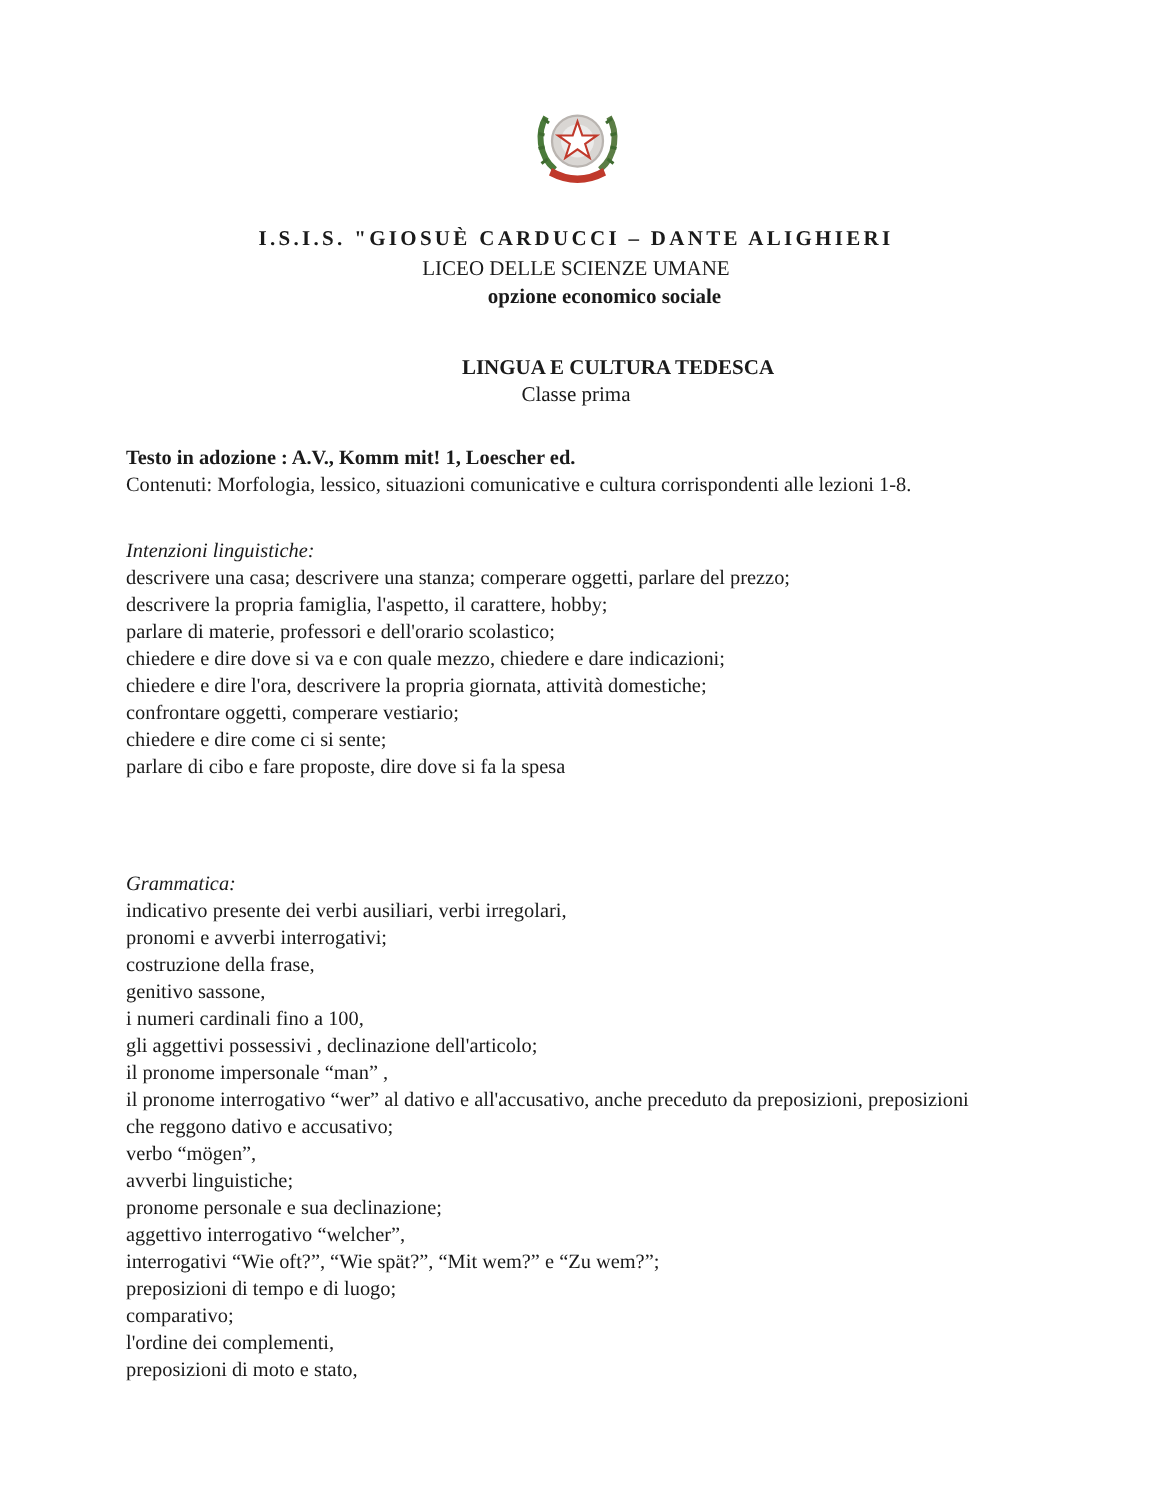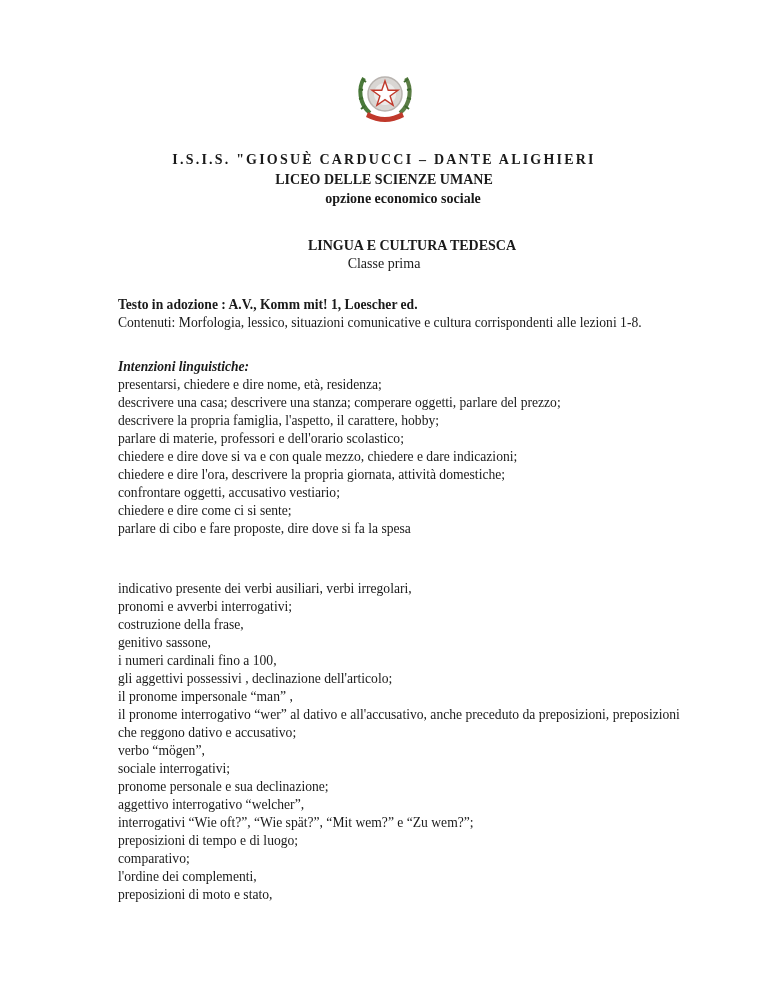--- a/index.html
+++ b/index.html
@@ -16,37 +16,37 @@
       position: absolute;
       left: 350px; top: 66px;
       width: 70px; height: 62px;
     }
     .header { position: absolute; left: 0; width: 768px; text-align: center; }
     .school-name {
       top: 152px;
       font-size: 14px; font-weight: bold; letter-spacing: 2.2px;
       font-family: "Liberation Serif", serif;
     }
-    .liceo { top: 172px; font-size: 14px; font-weight: bold; font-family: "Liberation Serif", serif; }
+    .liceo { top: 172px; font-size: 14px; font-weight: normal; font-family: "Liberation Serif", serif; }
     .opzione { top: 191px; font-size: 14px; font-weight: bold; font-family: "Liberation Serif", serif; padding-left: 19px; }
     .subject { top: 238px; font-size: 14px; font-weight: bold; font-family: "Liberation Serif", serif; padding-left: 28px; }
     .classe { top: 256px; font-size: 14px; font-family: "Liberation Serif", serif; }
 
     .body-text {
       position: absolute;
-      left: 118px;
+      left: 84px;
       width: 600px;
       font-family: "Liberation Serif", serif;
       font-size: 13.6px;
       line-height: 18px;
       white-space: nowrap;
     }
     .textbook { top: 296px; }
     .textbook .bold { font-weight: bold; }
-    .section-title { font-weight: bold; font-style: italic; }
+    .section-title { font-weight: normal; font-style: italic; }
     .intenzioni { top: 358px; }
     .grammatica { top: 580px; }
     .line { display: block; height: 18px; }
   </style>
 </head>
 <body>
 
 <div class="page">
 
   <div class="emblem">
@@ -72,43 +72,43 @@
   <div class="header subject">LINGUA E CULTURA TEDESCA</div>
   <div class="header classe">Classe prima</div>
 
   <div class="body-text textbook">
     <span class="line bold">Testo in adozione : A.V., Komm mit! 1, Loescher ed.</span>
     <span class="line">Contenuti: Morfologia, lessico, situazioni comunicative e cultura corrispondenti alle lezioni 1-8.</span>
   </div>
 
   <div class="body-text intenzioni">
     <span class="line section-title">Intenzioni linguistiche:</span>
-    <span class="line">presentarsi, chiedere e dire nome, età, residenza;</span>
     <span class="line">descrivere una casa; descrivere una stanza; comperare oggetti, parlare del prezzo;</span>
     <span class="line">descrivere la propria famiglia, l'aspetto, il carattere, hobby;</span>
     <span class="line">parlare di materie, professori e dell'orario scolastico;</span>
     <span class="line">chiedere e dire dove si va e con quale mezzo, chiedere e dare indicazioni;</span>
     <span class="line">chiedere e dire l'ora, descrivere la propria giornata, attività domestiche;</span>
-    <span class="line">confrontare oggetti, accusativo vestiario;</span>
+    <span class="line">confrontare oggetti, comperare vestiario;</span>
     <span class="line">chiedere e dire come ci si sente;</span>
     <span class="line">parlare di cibo e fare proposte, dire dove si fa la spesa</span>
   </div>
 
   <div class="body-text grammatica">
+    <span class="line section-title">Grammatica:</span>
     <span class="line">indicativo presente dei verbi ausiliari, verbi irregolari,</span>
     <span class="line">pronomi e avverbi interrogativi;</span>
     <span class="line">costruzione della frase,</span>
     <span class="line">genitivo sassone,</span>
     <span class="line">i numeri cardinali fino a 100,</span>
     <span class="line">gli aggettivi possessivi , declinazione dell'articolo;</span>
     <span class="line">il pronome impersonale “man” ,</span>
     <span class="line">il pronome interrogativo “wer” al dativo e all'accusativo, anche preceduto da preposizioni, preposizioni</span>
     <span class="line">che reggono dativo e accusativo;</span>
     <span class="line">verbo “mögen”,</span>
-    <span class="line">sociale interrogativi;</span>
+    <span class="line">avverbi linguistiche;</span>
     <span class="line">pronome personale e sua declinazione;</span>
     <span class="line">aggettivo interrogativo “welcher”,</span>
     <span class="line">interrogativi “Wie oft?”, “Wie spät?”, “Mit wem?” e “Zu wem?”;</span>
     <span class="line">preposizioni di tempo e di luogo;</span>
     <span class="line">comparativo;</span>
     <span class="line">l'ordine dei complementi,</span>
     <span class="line">preposizioni di moto e stato,</span>
   </div>
 
 </div>

